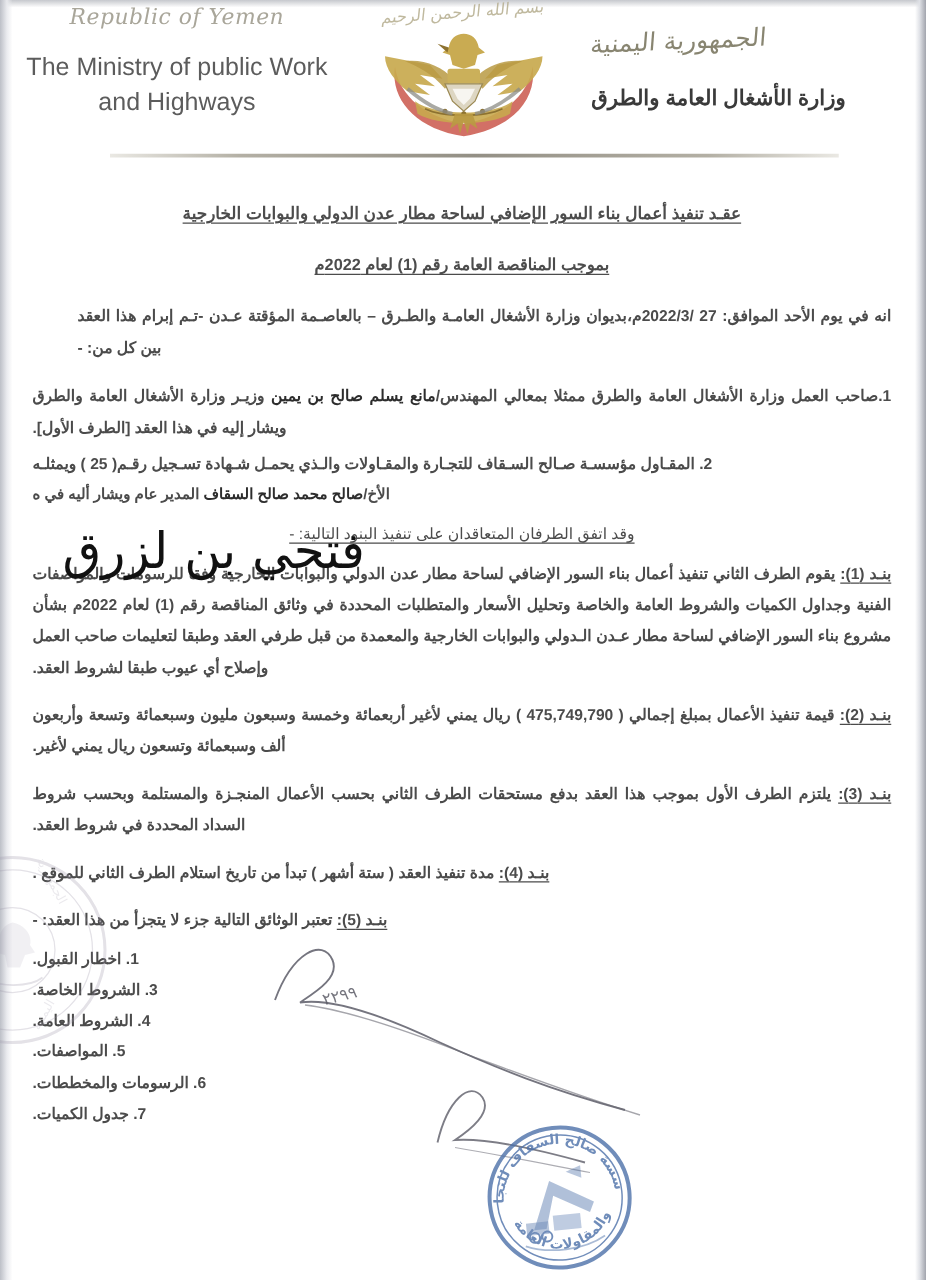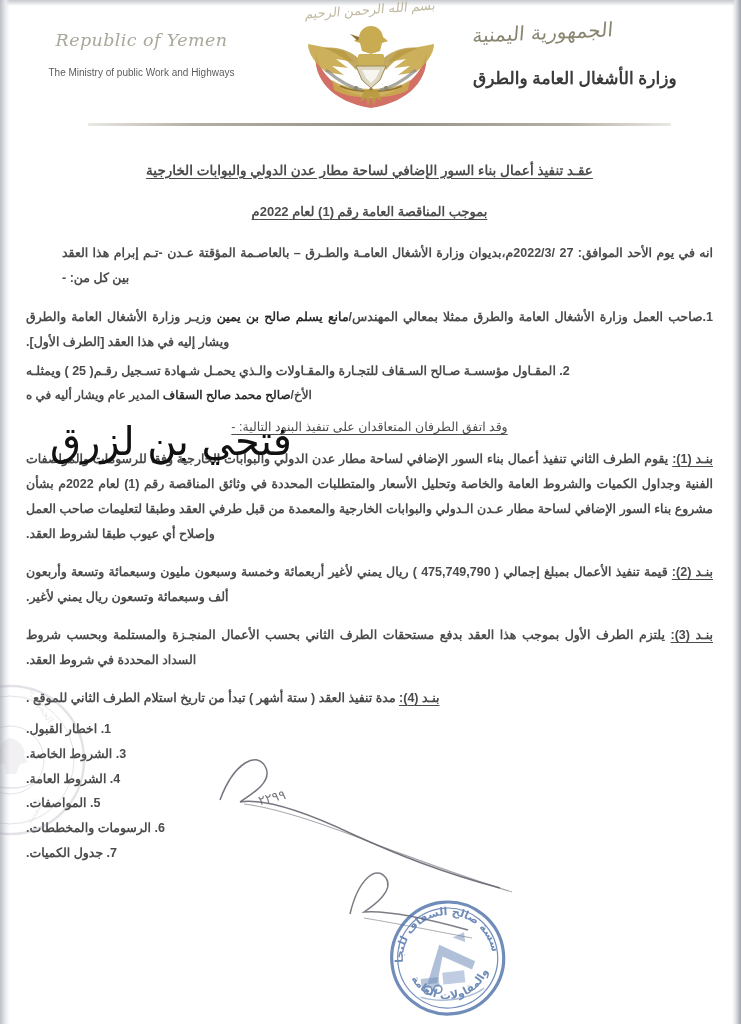--- a/index.html
+++ b/index.html
@@ -62,30 +62,30 @@
   }
   .hdr-ar-ministry {
     margin-top:26px;
     font-size:17px; font-weight:bold; color:#3a3a3a;
     white-space:nowrap; text-align:left;
     letter-spacing:-.2px;
   }
 
   
   .hdr-en {
-    width:255px; text-align:center; padding-top:26px; direction:ltr;
+    width:255px; text-align:center; direction:ltr;
   }
   .hdr-en-country {
     font-family:"DejaVu Serif", serif;
     font-style:italic; font-size:17.5px; color:#a9a69a;
     letter-spacing:.4px; white-space:nowrap;
   }
   .hdr-en-ministry {
     margin-top:16px;
-    font-size:10px; color:#5c5c5c; line-height:1.42; font-weight:normal;
+    font-size:20px; color:#5c5c5c; line-height:1.42; font-weight:normal;
   }
 
   
   .emblem {
     position:absolute; left:50%; top:2px; transform:translateX(-50%);
     width:172px; height:120px;
     display:flex; flex-direction:column; align-items:center;
   }
   .basmala {
     font-family:"DejaVu Serif", serif;
@@ -297,20 +297,23 @@
     </p>
 
     <p class="clause">
       <span class="tag">بنـد (3):</span><span> يلتزم الطرف الأول بموجب هذا العقد بدفع مستحقات الطرف الثاني بحسب الأعمال المنجـزة والمستلمة وبحسب شروط السداد المحددة في شروط العقد.</span>
     </p>
 
     <p class="clause short">
       <span class="tag">بنـد (4):</span><span> مدة تنفيذ العقد ( ستة أشهر  ) تبدأ من تاريخ استلام الطرف الثاني للموقع .</span>
     </p>
 
+    <p class="clause short">
+      <span class="tag">بنـد (5):</span><span> تعتبر الوثائق التالية جزء لا يتجزأ من هذا العقد: -</span>
+    </p>
 
     <ul class="docs-list">
       <li>1. اخطار القبول.</li>
       <li>3. الشروط الخاصة.</li>
       <li>4. الشروط العامة.</li>
       <li>5. المواصفات.</li>
       <li>6. الرسومات والمخططات.</li>
       <li>7. جدول الكميات.</li>
     </ul>
 

